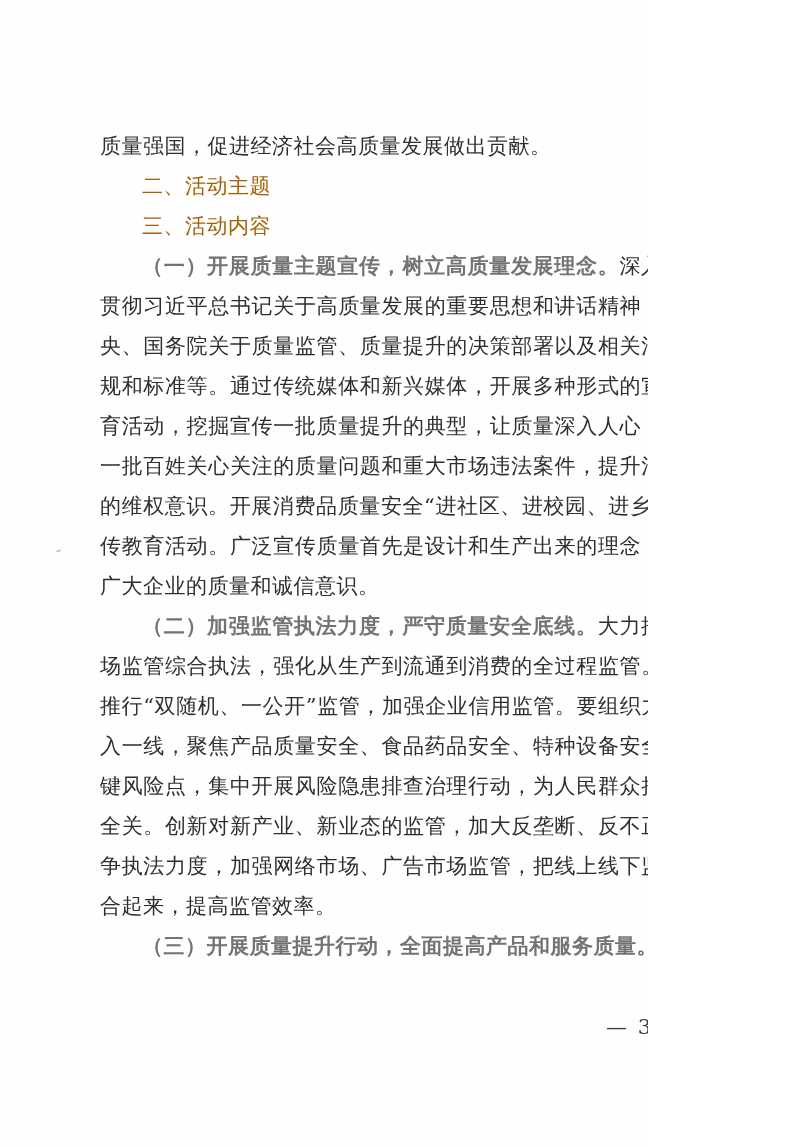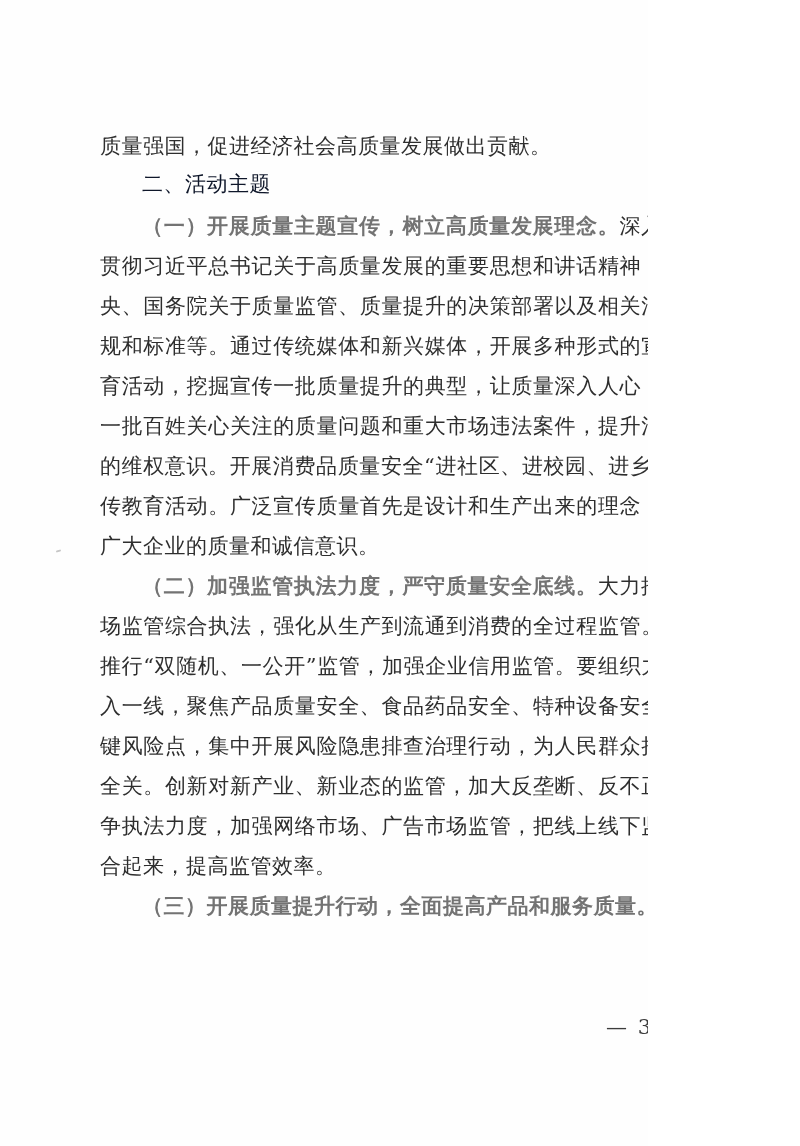--- a/index.html
+++ b/index.html
@@ -31,24 +31,24 @@
     font-weight: normal;
     letter-spacing: 0.5px;
   }
   .body-line {
     text-align: justify;
   }
   .indent {
     text-indent: 42px;
   }
   .heading {
-    font-family: Liberation Mono, monospace;
+    font-family: Liberation Serif, serif;
     font-size: 22.5px;
     font-weight: 700;
-    color: #0f172a;
+    color: #a16207;
     text-indent: 42px;
   }
   .para {
     text-align: justify;
     text-indent: 42px;
   }
   .para .lead {
     font-weight: 700;
     color: #737373;
   }
@@ -78,20 +78,21 @@
 
 <div class="page">
 
   <main class="text-block">
 
     <p class="body-line">质量强国，促进经济社会高质量发展做出贡献。</p>
 
     <h2 class="heading">二、活动主题</h2>
 
 
+    <h2 class="heading">三、活动内容</h2>
 
     <p class="para"><strong class="lead">（一）开展质量主题宣传，树立高质量发展理念。</strong><span>深入宣传贯彻习近平总书记关于高质量发展的重要思想和讲话精神，党中央、国务院关于质量监管、质量提升的决策部署以及相关法律法规和标准等。通过传统媒体和新兴媒体，开展多种形式的宣传教育活动，挖掘宣传一批质量提升的典型，让质量深入人心，曝光一批百姓关心关注的质量问题和重大市场违法案件，提升消费者的维权意识。开展消费品质量安全“进社区、进校园、进乡镇”宣传教育活动。广泛宣传质量首先是设计和生产出来的理念，提升广大企业的质量和诚信意识。</span></p>
 
     <p class="para"><strong class="lead">（二）加强监管执法力度，严守质量安全底线。</strong><span>大力推进市场监管综合执法，强化从生产到流通到消费的全过程监管。全面推行“双随机、一公开”监管，加强企业信用监管。要组织力量深入一线，聚焦产品质量安全、食品药品安全、特种设备安全的关键风险点，集中开展风险隐患排查治理行动，为人民群众把好安全关。创新对新产业、新业态的监管，加大反垄断、反不正当竞争执法力度，加强网络市场、广告市场监管，把线上线下监管结合起来，提高监管效率。</span></p>
 
     <p class="para"><strong class="lead">（三）开展质量提升行动，全面提高产品和服务质量。</strong><span>从研</span></p>
 
   </main>
 
   <div class="artifact"></div>

